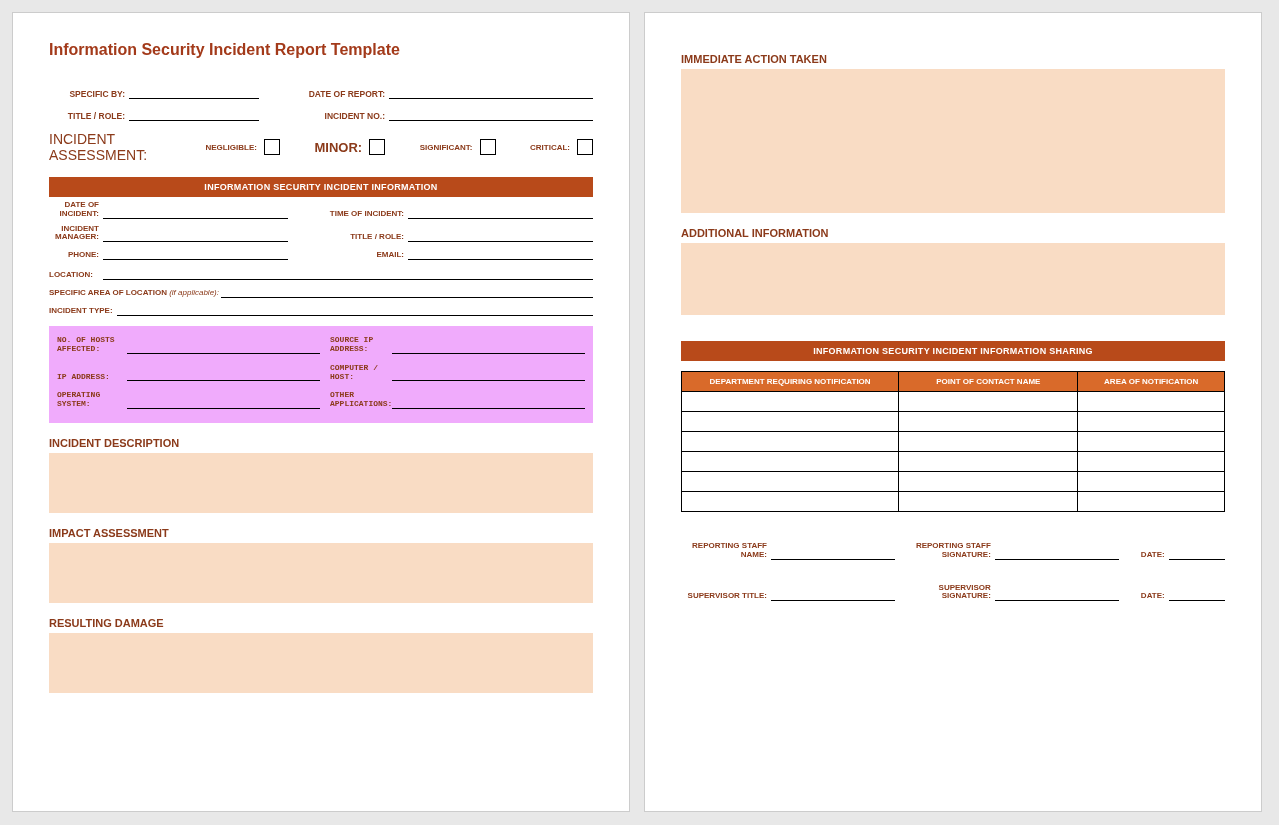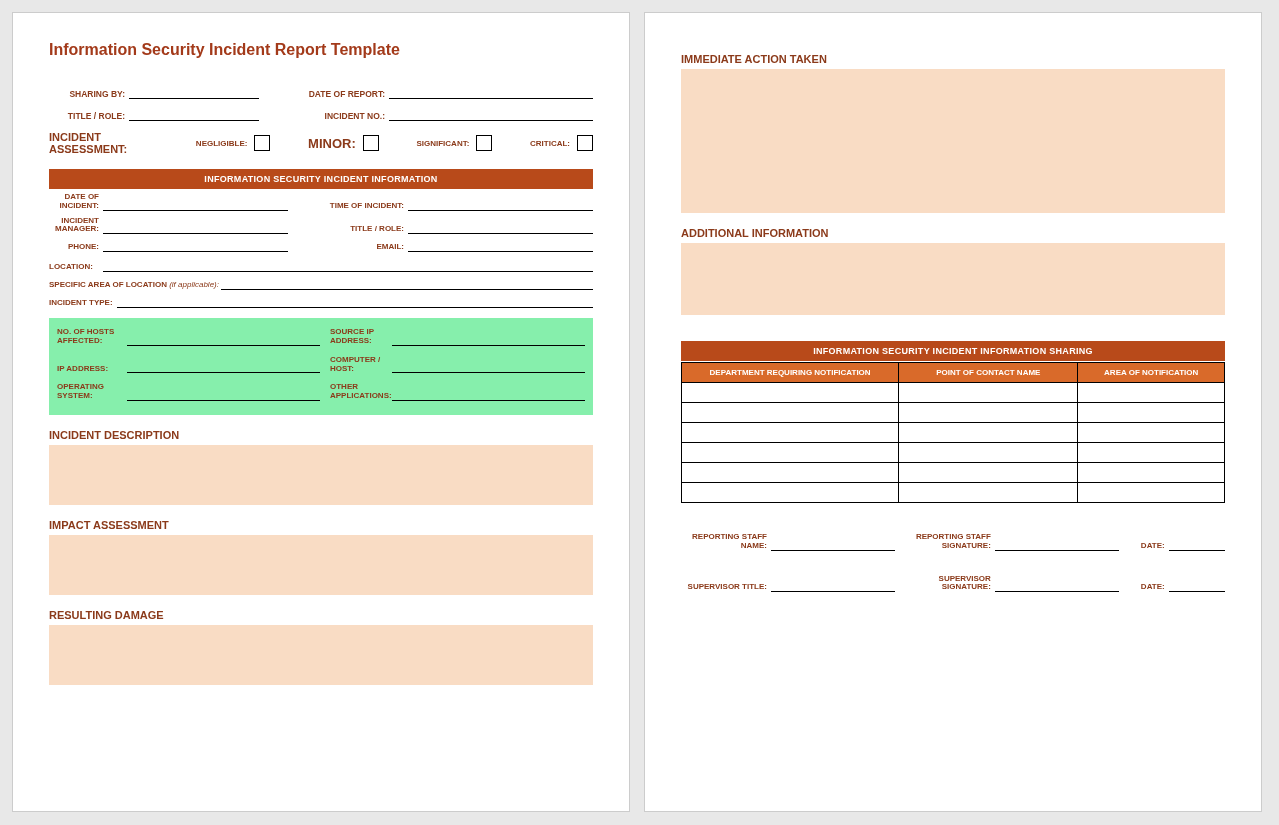--- a/index.html
+++ b/index.html
@@ -79,23 +79,24 @@
   }
   .info-row .lbl {
     color: #8b3a1a;
     font-size: 8px;
     font-weight: bold;
     text-align: right;
     padding-right: 4px;
     line-height: 1.1;
   }
   .peach-block {
-    background: #86efac;
+    background: #f0abfc;
     padding: 10px 8px 14px 8px;
     margin-top: 10px;
+    font-family: Liberation Mono, monospace;
   }
   .peach-row {
     display: flex;
     align-items: flex-end;
     margin-bottom: 10px;
   }
   .peach-row .lbl {
     color: #8b3a1a;
     font-size: 8px;
     font-weight: bold;
@@ -113,21 +114,21 @@
   .text-block {
     background: #f9dcc4;
     height: 60px;
     width: 100%;
   }
   .text-block-tall { height: 72px; }
   .italic { font-style: italic; font-weight: normal; }
   table.sharing {
     width: 100%;
     border-collapse: collapse;
-    margin-top: 1px;
+    margin-top: 10px;
   }
   table.sharing th {
     background: #d96a2a;
     color: #fff;
     font-size: 8px;
     font-weight: bold;
     padding: 5px 4px;
     border: 1px solid #000;
   }
   table.sharing td {
@@ -148,34 +149,34 @@
     line-height: 1.1;
   }
 </style>
 </head>
 <body>
 
 <div class="page">
   <div class="title">Information Security Incident Report Template</div>
 
   <div class="row">
-    <div class="lbl" style="width:80px">SHARING BY:</div>
+    <div class="lbl" style="width:80px">SPECIFIC BY:</div>
     <div class="underline" style="max-width:130px"></div>
     <div class="lbl" style="width:130px">DATE OF REPORT:</div>
     <div class="underline"></div>
   </div>
   <div class="row">
     <div class="lbl" style="width:80px">TITLE / ROLE:</div>
     <div class="underline" style="max-width:130px"></div>
     <div class="lbl" style="width:130px">INCIDENT NO.:</div>
     <div class="underline"></div>
   </div>
 
   <div class="assessment-row">
-    <span class="lbl" style="width:auto;color:#8b3a1a;font-size:11px;font-weight:bold">INCIDENT ASSESSMENT:</span>
+    <span class="lbl" style="width:auto;color:#8b3a1a;font-size:14px;font-weight:normal">INCIDENT ASSESSMENT:</span>
     <div style="flex:1"></div>
     <div class="opt">
         <span class="lbl" style="color:#8b3a1a;font-size:8px;font-weight:bold">NEGLIGIBLE:</span>
         <span class="checkbox"></span>
       </div>
     <div style="width:22px"></div>
     <div class="opt">
         <span class="lbl" style="color:#8b3a1a;font-size:13px;font-weight:bold">MINOR:</span>
         <span class="checkbox"></span>
       </div>

